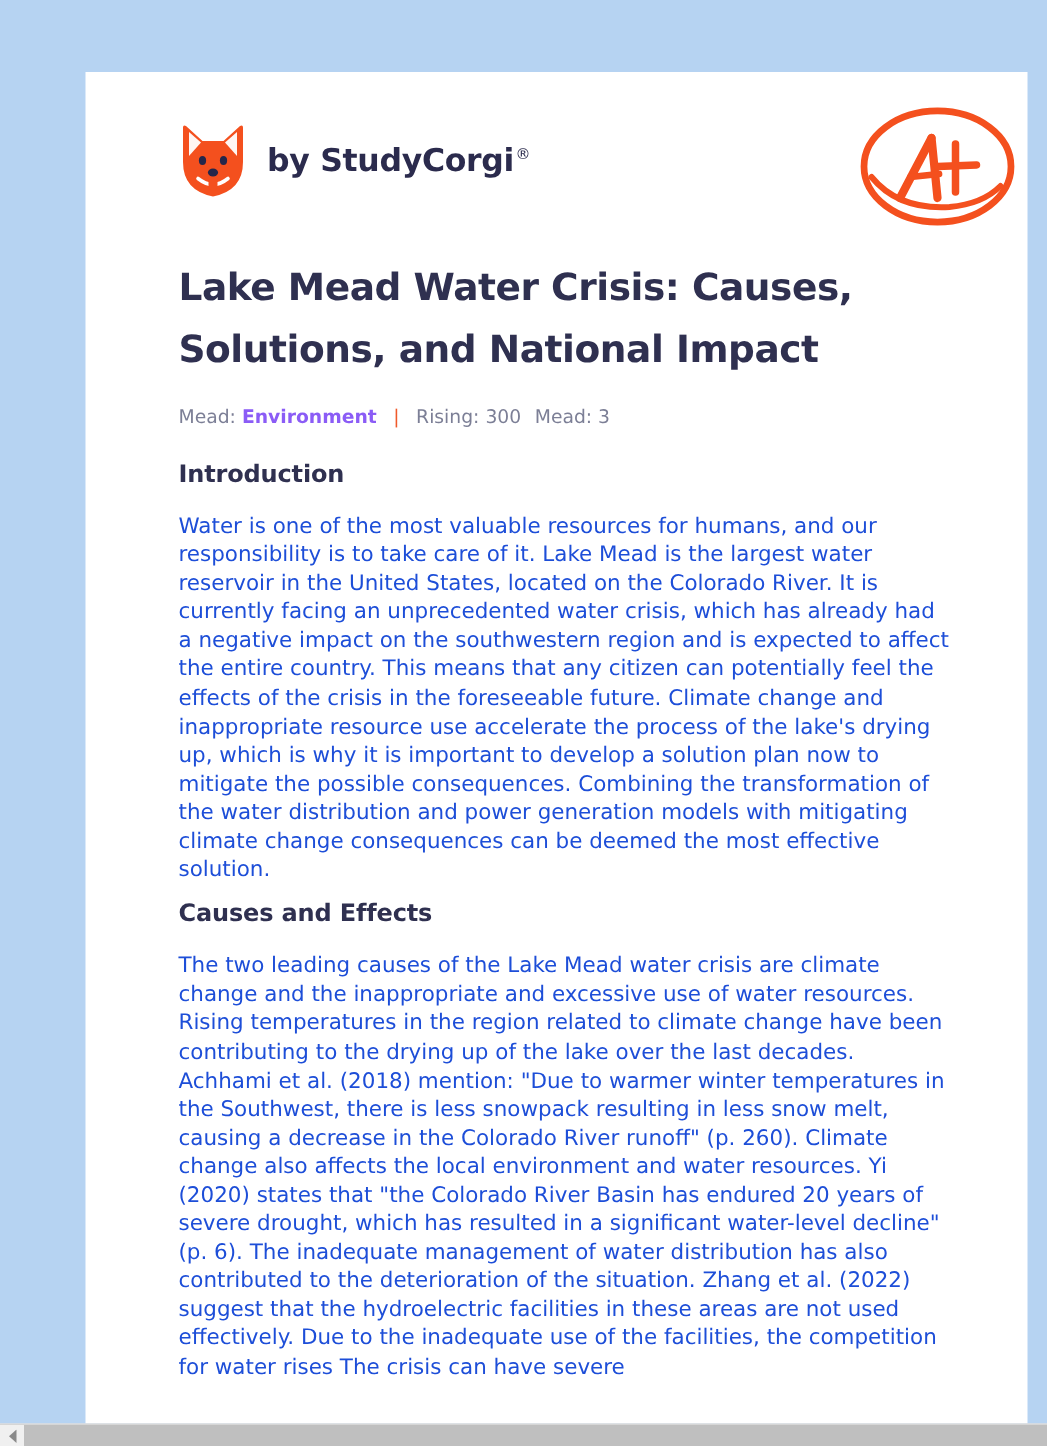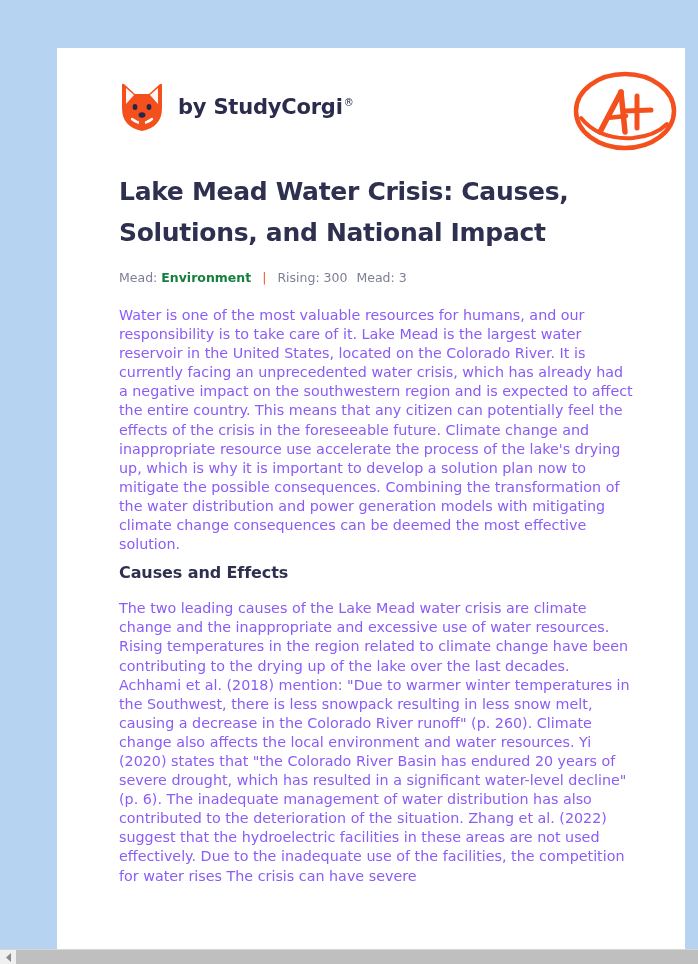--- a/index.html
+++ b/index.html
@@ -55,41 +55,41 @@
 
   
   .meta {
     position:absolute; left:62px; top:222px;
     font-size:12.5px; color:#7c7f96;
     white-space:nowrap;
     display:flex; align-items:baseline; gap:0px;
   }
   .meta .lbl { color:#7c7f96; }
   .meta .topic-link {
-    color:#15803d; font-weight:600; margin-left:4px;
+    color:#8b5cf6; font-weight:600; margin-left:4px;
     text-decoration:none;
   }
   .meta .sep { color:#ef5a2b; margin:0 11px; }
   .meta .words { margin-right:9px; }
 
   
   .content {
     position:absolute; left:62px; top:258px;
     width:517px;
   }
   .content h2 {
     font-family:"DejaVu Sans", sans-serif;
     font-size:16px; font-weight:bold;
     color:#2f3050; letter-spacing:-0.1px;
     margin:0 0 17px 0;
   }
   .content h2.second { margin-top:5px; margin-bottom:17px; }
   .content p {
     font-size:14.3px; line-height:19.1px;
-    color:#8b5cf6;
+    color:#1d4ed8;
     margin:0 0 9px 0;
     text-align:left;
   }
 
   
   .hscroll {
     position:absolute; left:0; bottom:0;
     width:698px; height:15px;
     background:#f0f0f0;
     border-top:1px solid #d6d6d6;
@@ -147,20 +147,21 @@
 
     <div class="meta">
       <span class="lbl">Mead:</span>
       <a class="topic-link" href="#">Environment</a>
       <span class="sep">|</span>
       <span class="lbl words"><span>Rising:</span> <span>300</span></span>
       <span class="lbl"><span>Mead:</span> <span>3</span></span>
     </div>
 
     <div class="content">
+      <h2>Introduction</h2>
       <p>Water is one of the most valuable resources for humans, and our responsibility is to take care of it. Lake Mead is the largest water reservoir in the United States, located on the Colorado River. It is currently facing an unprecedented water crisis, which has already had a negative impact on the southwestern region and is expected to affect the entire country. This means that any citizen can potentially feel the effects of the crisis in the foreseeable future. Climate change and inappropriate resource use accelerate the process of the lake's drying up, which is why it is important to develop a solution plan now to mitigate the possible consequences. Combining the transformation of the water distribution and power generation models with mitigating climate change consequences can be deemed the most effective solution.</p>
       <h2 class="second">Causes and Effects</h2>
       <p>The two leading causes of the Lake Mead water crisis are climate change and the inappropriate and excessive use of water resources. Rising temperatures in the region related to climate change have been contributing to the drying up of the lake over the last decades. Achhami et al. (2018) mention: "Due to warmer winter temperatures in the Southwest, there is less snowpack resulting in less snow melt, causing a decrease in the Colorado River runoff" (p. 260). Climate change also affects the local environment and water resources. Yi (2020) states that "the Colorado River Basin has endured 20 years of severe drought, which has resulted in a significant water-level decline" (p. 6). The inadequate management of water distribution has also contributed to the deterioration of the situation. Zhang et al. (2022) suggest that the hydroelectric facilities in these areas are not used effectively. Due to the inadequate use of the facilities, the competition for water rises The crisis can have severe</p>
     </div>
 
   </div>
 
   <div class="hscroll">
     <div class="arrow">
       <svg width="7" height="9" viewBox="0 0 7 9">

